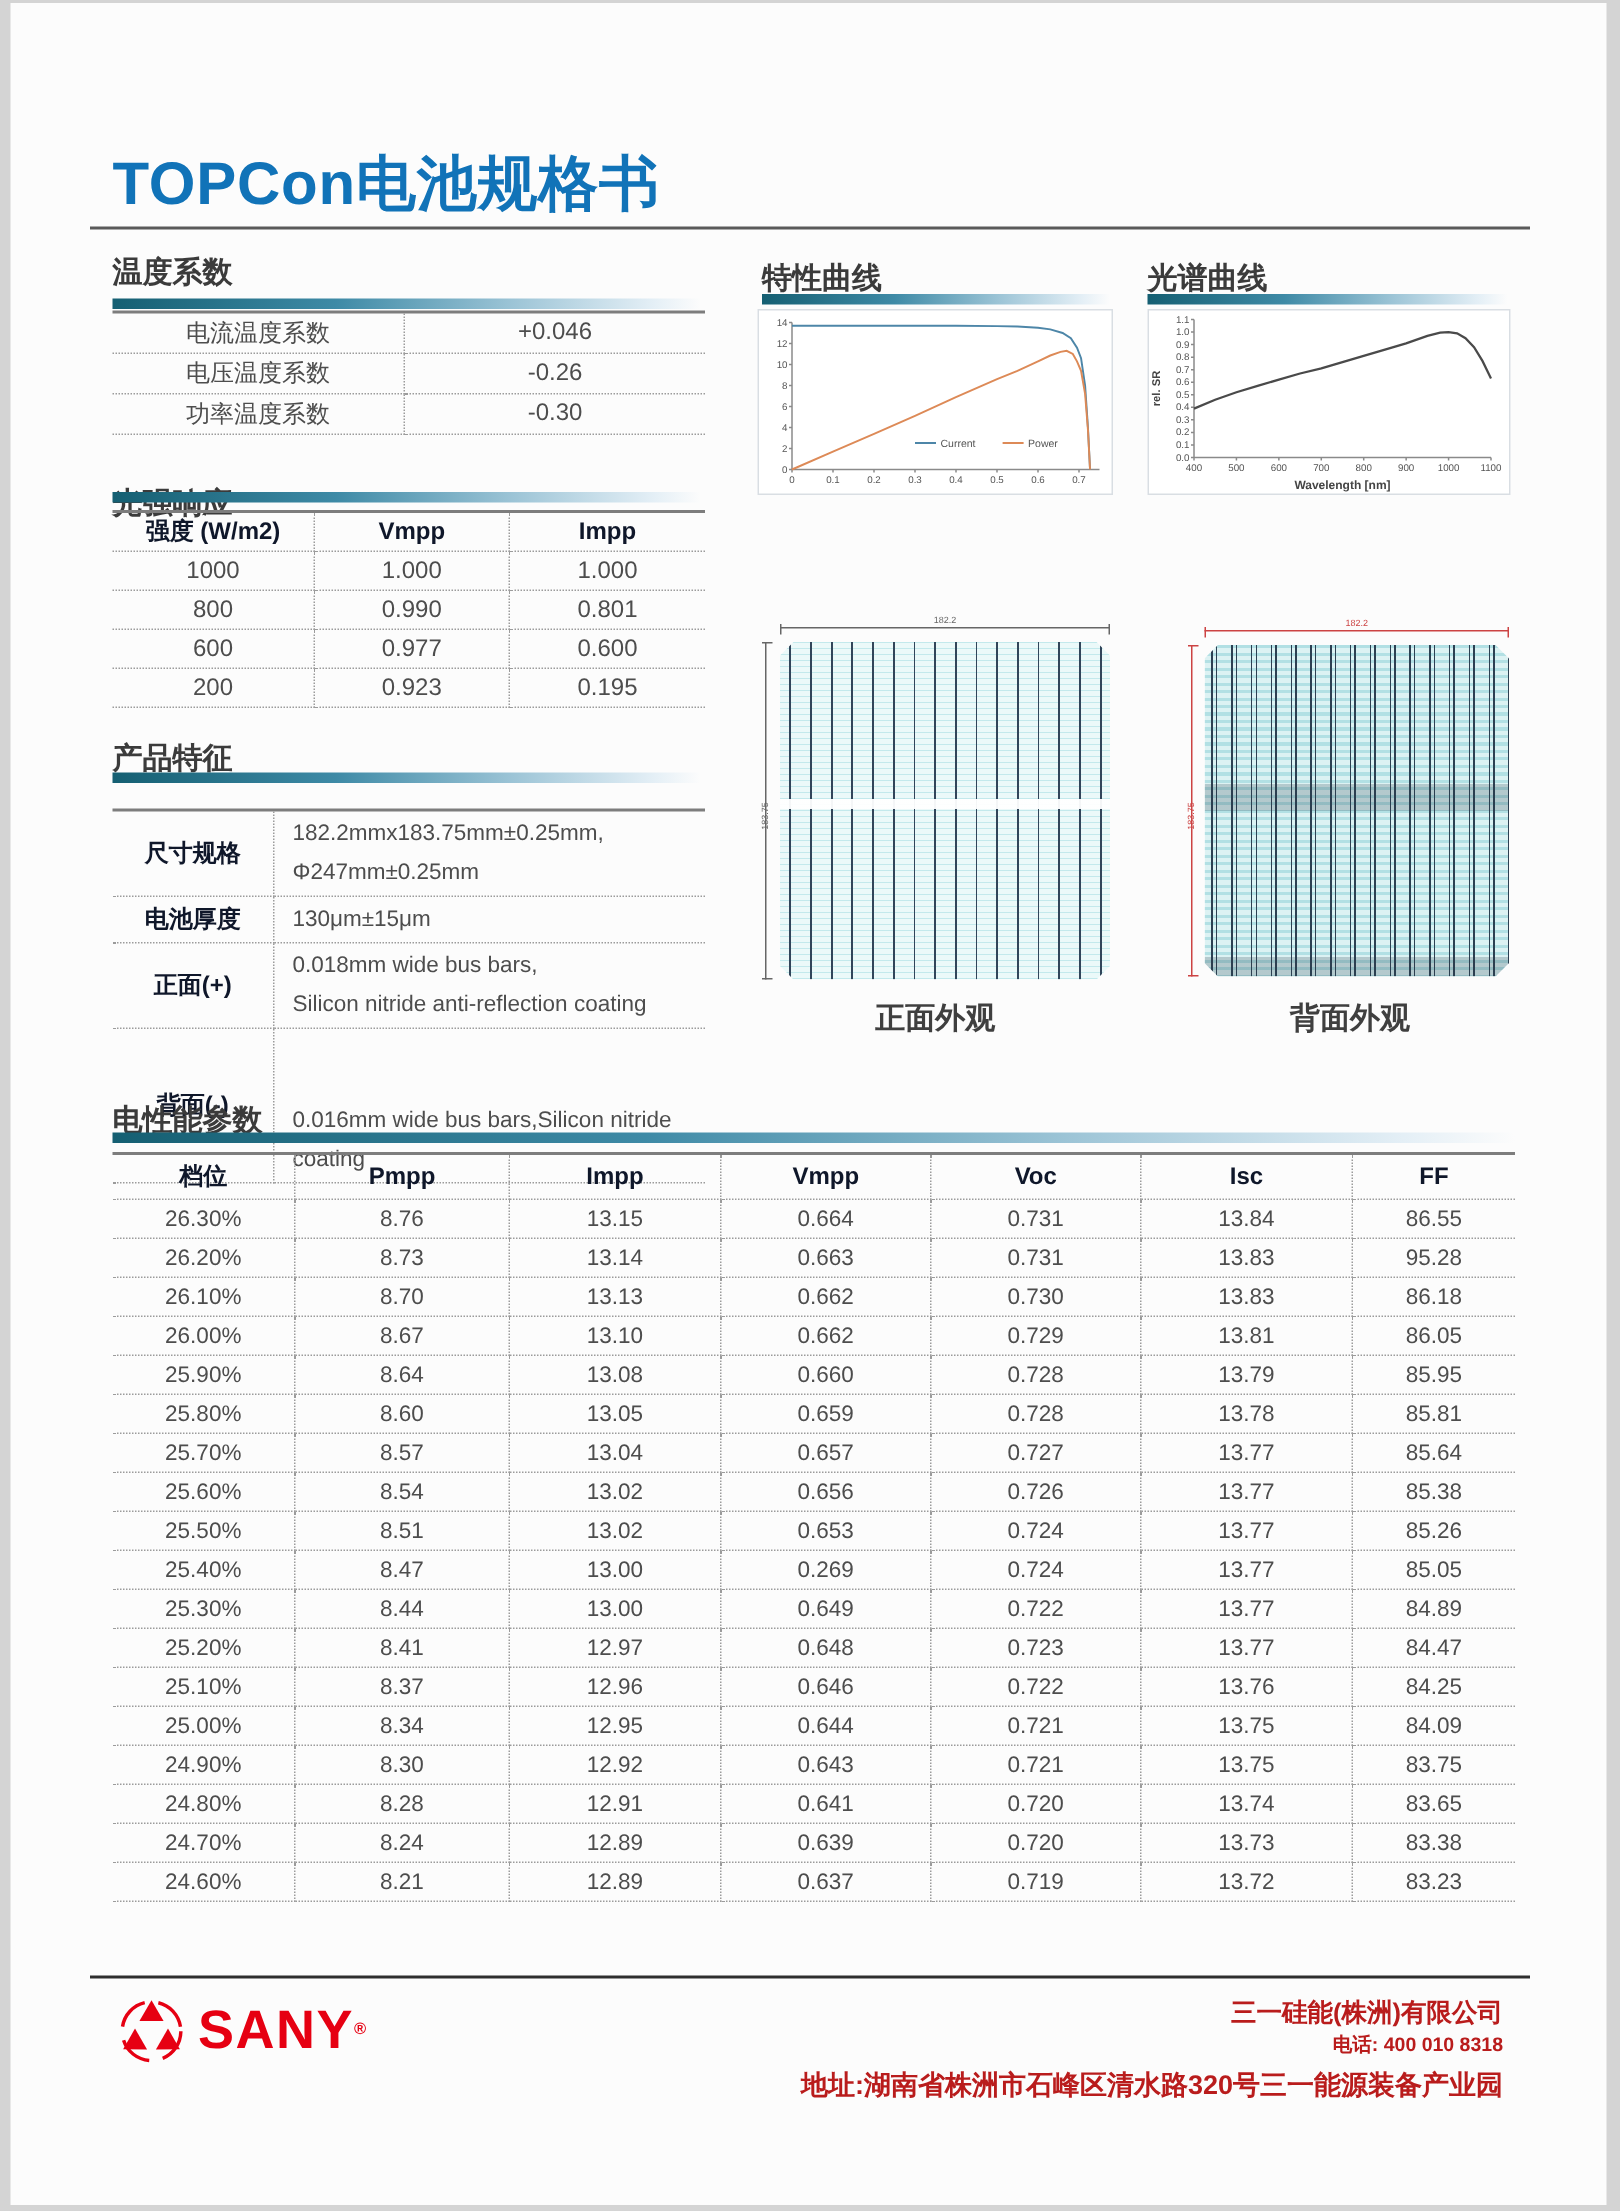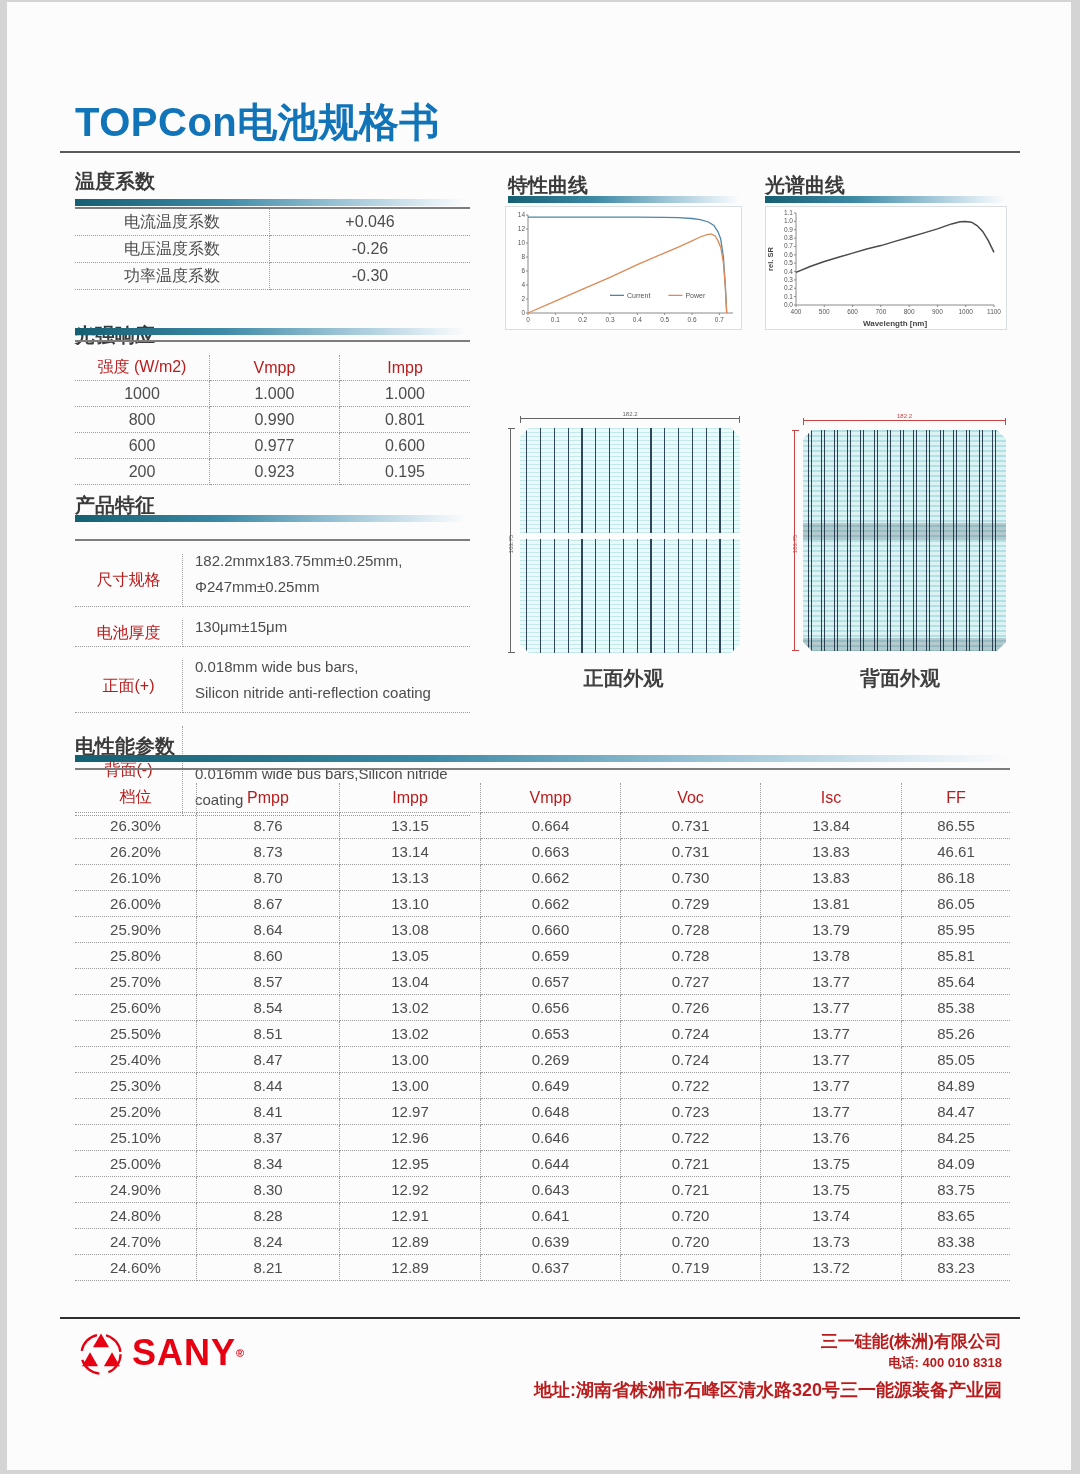--- a/index.html
+++ b/index.html
@@ -17,21 +17,21 @@
 
   .sec-title { font-size:20px; font-weight:bold; color:#3b3b3b; }
   .grad-bar { height:7px; background:linear-gradient(to right,#155f72,#3e8aa6 38%,#9cc4d6 68%,#e4eff6 92%,rgba(255,255,255,0)); }
 
   
   .tbl { position:absolute; border-top:2px solid #7d7d7d; }
   .t-row { display:grid; }
   .t-cell { display:flex; align-items:center; justify-content:center; font-size:16px; color:#4d4d4d;
             border-bottom:1px dotted #9b9b9b; padding:2px 4px; }
   .t-cell.vdiv { border-right:1px dotted #9b9b9b; }
-  .t-cell.head { font-weight:normal; color:#b91c1c;margin-top:13px; }
+  .t-cell.head { font-weight:bold; color:#0f172a; }
   .t-cell.multi { flex-direction:column; align-items:flex-start; justify-content:center; }
   .t-cell.multi span { line-height:26px; font-size:15px; }
 
   
   .chart-box { position:absolute; background:#fff; border:1px solid #d9dee3; }
 
   
   .cell-fig { position:absolute; }
   .dim-h { position:absolute; border-top:1px solid; }
   .dim-h i { position:absolute; top:-3px; width:1px; height:7px; background:currentColor; display:block; }
@@ -302,21 +302,21 @@
         <div class="t-cell vdiv">13.84</div>
         <div class="t-cell">86.55</div>
       </div>
       <div class="t-row">
         <div class="t-cell vdiv">26.20%</div>
         <div class="t-cell vdiv">8.73</div>
         <div class="t-cell vdiv">13.14</div>
         <div class="t-cell vdiv">0.663</div>
         <div class="t-cell vdiv">0.731</div>
         <div class="t-cell vdiv">13.83</div>
-        <div class="t-cell">46.61</div>
+        <div class="t-cell">95.28</div>
       </div>
       <div class="t-row">
         <div class="t-cell vdiv">26.10%</div>
         <div class="t-cell vdiv">8.70</div>
         <div class="t-cell vdiv">13.13</div>
         <div class="t-cell vdiv">0.662</div>
         <div class="t-cell vdiv">0.730</div>
         <div class="t-cell vdiv">13.83</div>
         <div class="t-cell">86.18</div>
       </div>

